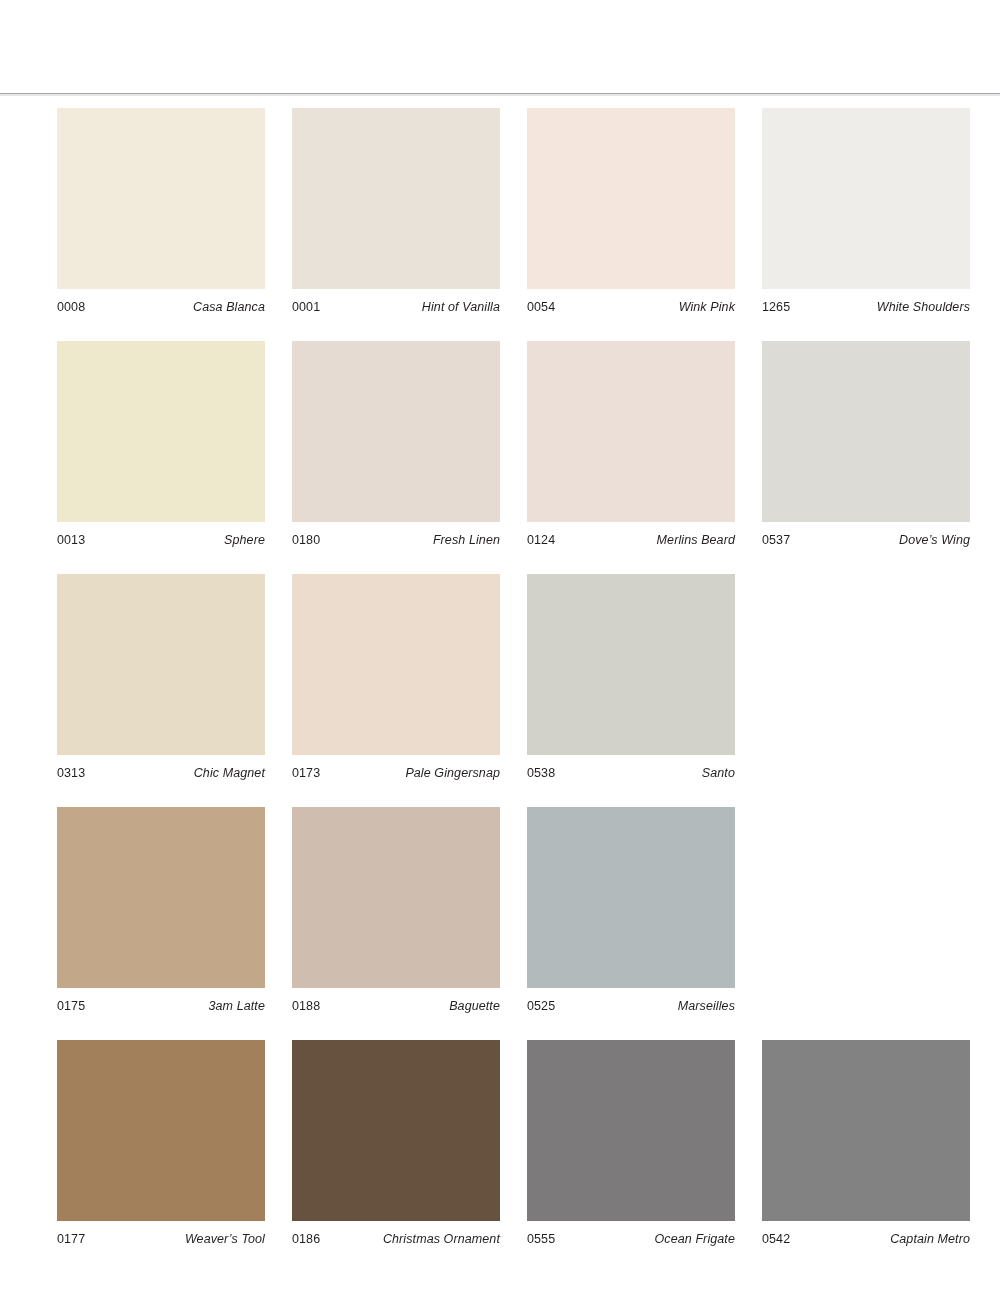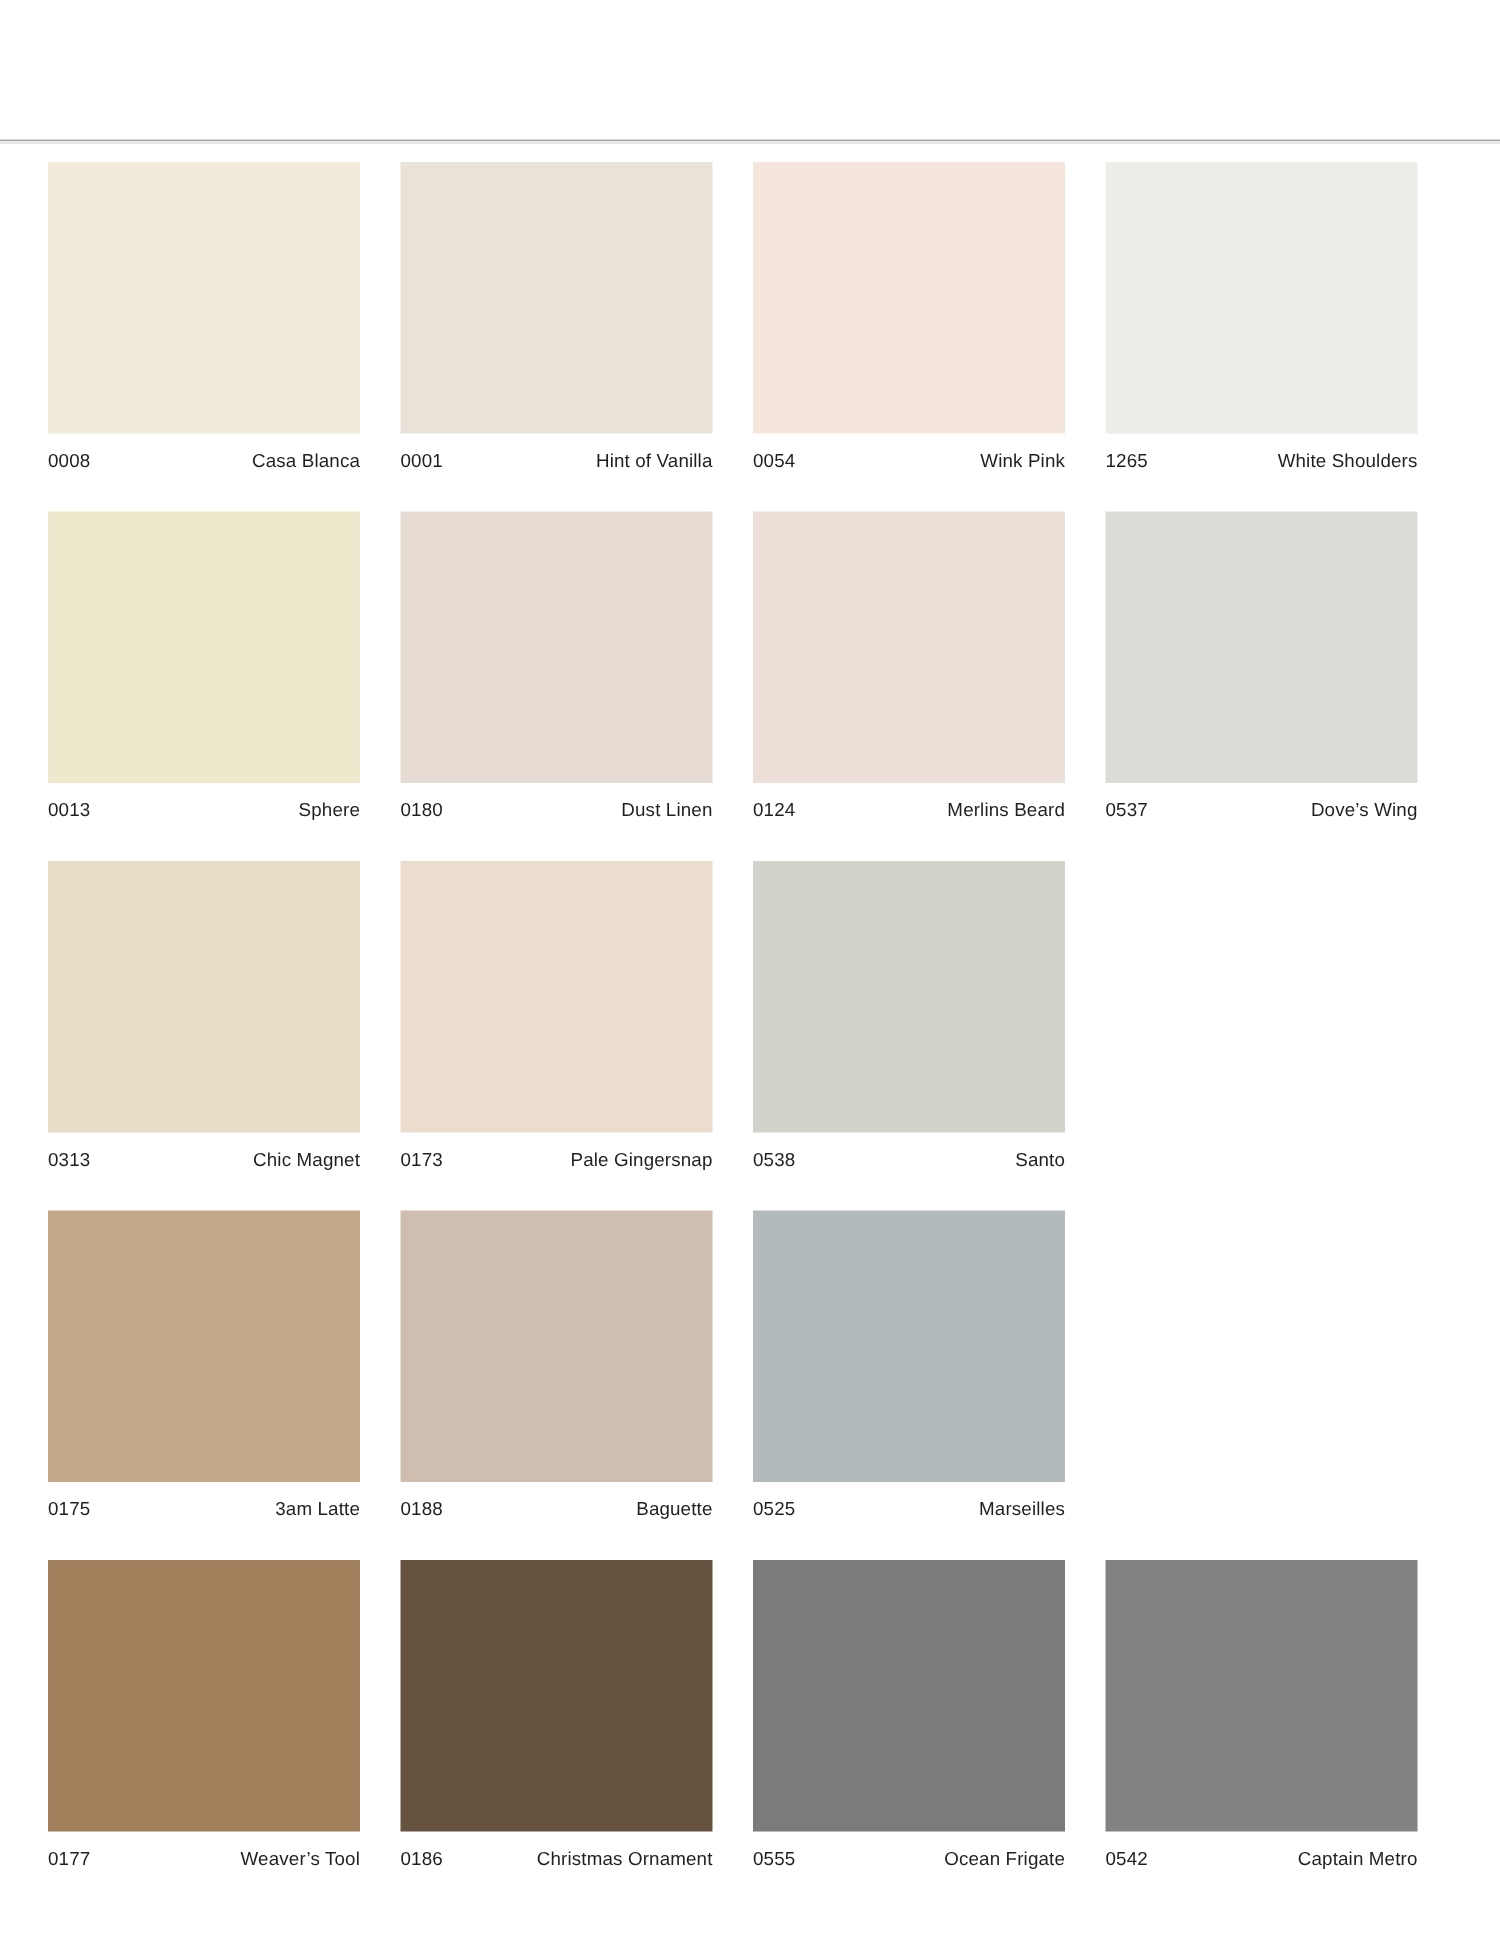--- a/index.html
+++ b/index.html
@@ -36,21 +36,21 @@
     position: absolute;
     left: 0;
     bottom: -2px;
     width: 1000px;
     height: 2px;
     background: #e6e7e8;
   }
 
   
   .swatch-grid {
-    padding: 14px 44px 0 32px;
+    padding: 14px 44px 0 57px;
     width: 1000px;
   }
   .swatch-row {
     display: flex;
     width: 914px;
     margin-bottom: 26px;
   }
   .swatch-row:last-child { margin-bottom: 16px; }
 
   .swatch-cell {
@@ -70,21 +70,21 @@
     justify-content: space-between;
     align-items: baseline;
     margin-top: 11px;
     font-size: 12.5px;
     line-height: 15px;
     letter-spacing: 0.1px;
     color: #231f20;
     white-space: nowrap;
   }
   .swatch-code { text-align: left; }
-  .swatch-name { text-align: right; }
+  .swatch-name { text-align: right; font-style: italic; }
 </style>
 </head>
 <body>
 
 <div class="page-header">
   <div class="header-rule" style="background-color: rgb(167, 169, 172);"></div>
   <div class="header-rule-shadow"></div>
 </div>
 
 <div class="swatch-grid">
@@ -125,21 +125,21 @@
       <div class="swatch-chip" style="background-color: rgb(238, 232, 204);"></div>
       <div class="swatch-caption">
         <span class="swatch-code">0013</span>
         <span class="swatch-name">Sphere</span>
       </div>
     </div>
     <div class="swatch-cell">
       <div class="swatch-chip" style="background-color: rgb(230, 219, 210);"></div>
       <div class="swatch-caption">
         <span class="swatch-code">0180</span>
-        <span class="swatch-name">Dust Linen</span>
+        <span class="swatch-name">Fresh Linen</span>
       </div>
     </div>
     <div class="swatch-cell">
       <div class="swatch-chip" style="background-color: rgb(236, 223, 216);"></div>
       <div class="swatch-caption">
         <span class="swatch-code">0124</span>
         <span class="swatch-name">Merlins Beard</span>
       </div>
     </div>
     <div class="swatch-cell">

